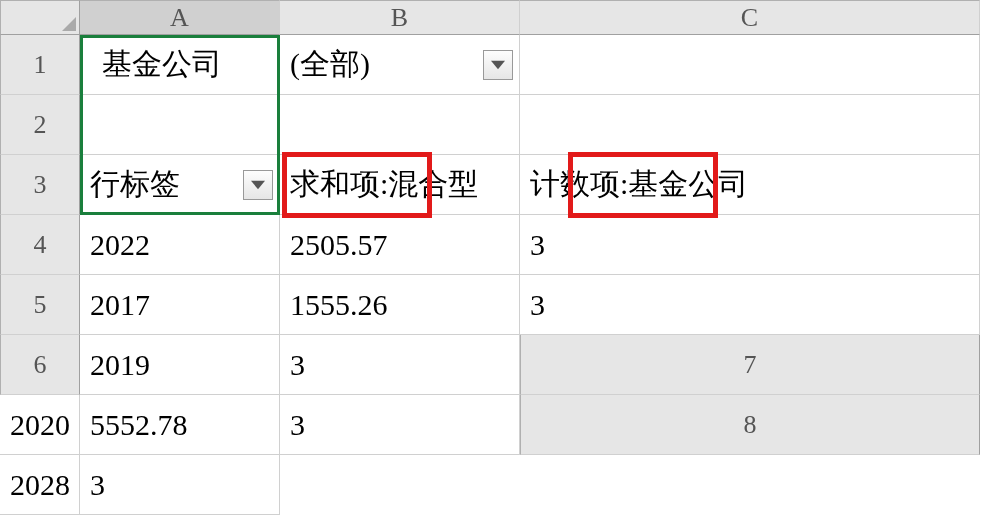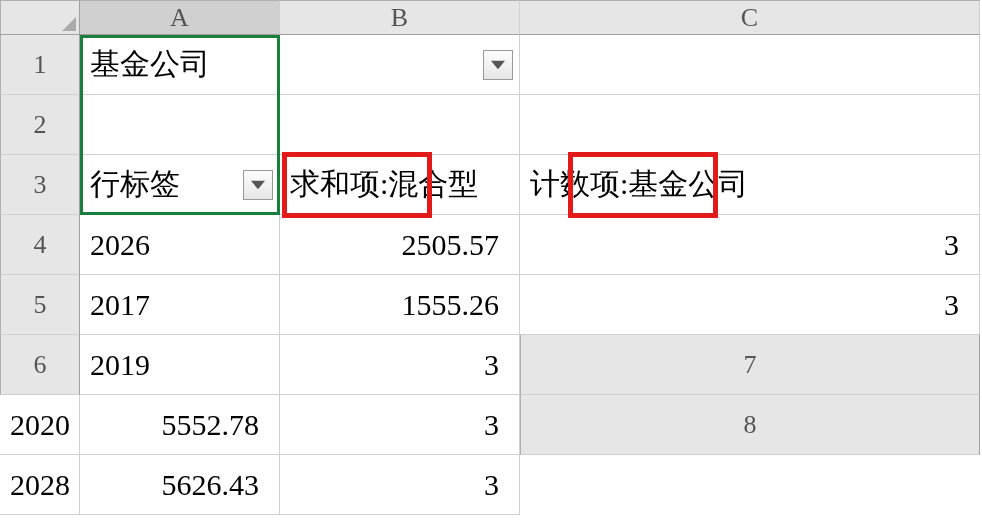--- a/index.html
+++ b/index.html
@@ -52,21 +52,21 @@
     position: relative;
   }
   .corner::after{
     content:"";
     position:absolute;
     right:3px; bottom:3px;
     width:0;height:0;
     border-left:14px solid transparent;
     border-bottom:14px solid #aaa;
   }
-  .num-right { justify-content: flex-end; padding-right: 20px; }
+  .num-right { justify-content: flex-start; padding-right: 20px; }
   .filter-btn {
     position: absolute;
     right: 6px;
     top: 50%;
     transform: translateY(-50%);
     width: 30px;
     height: 30px;
     border: 1px solid #999;
     background: linear-gradient(#fdfdfd,#e6e6e6);
     display: flex;
@@ -77,38 +77,39 @@
   .col-A-sel { background: #d0d0d0; }
   .red-box {
     position: absolute;
     border: 5px solid #e21a1a;
     pointer-events: none;
     z-index: 10;
   }
   .overflow-text{
     white-space: nowrap;
     position: absolute;
-    left: 10px;
+    left: 22px;
   }
 </style>
 </head>
 <body>
 
 <div class="sheet">
 
   <div class="cell corner"></div>
   <div class="cell colhdr col-A-sel">A</div>
   <div class="cell colhdr">B</div>
   <div class="cell colhdr">C</div>
 
   <div class="cell rowhdr">1</div>
   <div class="cell">
     <span class="overflow-text">基金公司</span>
   </div>
   <div class="cell">
+    <span>(全部)</span>
     <div class="filter-btn">
       <svg viewBox="0 0 10 6">
           <path d="M0 0 L10 0 L5 6 Z" fill="#555"></path>
         </svg>
     </div>
   </div>
   <div class="cell"></div>
 
   <div class="cell rowhdr">2</div>
   <div class="cell"></div>
@@ -126,21 +127,21 @@
   </div>
   <div class="cell">
     <span>求和项:混合型</span>
   </div>
   <div class="cell">
     <span>计数项:基金公司</span>
   </div>
 
   <div class="cell rowhdr">4</div>
   <div class="cell">
-      <span>2026</span>
+      <span>2022</span>
     </div>
   <div class="cell num-right">
       <span>2505.57</span>
     </div>
   <div class="cell num-right">
       <span>3</span>
     </div>
 
   <div class="cell rowhdr">5</div>
   <div class="cell">
@@ -170,23 +171,20 @@
     </div>
   <div class="cell num-right">
       <span>3</span>
     </div>
 
   <div class="cell rowhdr">8</div>
   <div class="cell">
       <span>2028</span>
     </div>
   <div class="cell num-right">
-      <span>5626.43</span>
-    </div>
-  <div class="cell num-right">
       <span>3</span>
     </div>
 
 </div>
 
 <div style="position:absolute; left:80px; top:35px; width:200px; height:180px; border:3px solid #1a7f3c; pointer-events:none;"></div>
 
 <div class="red-box" style="left:282px; top:152px; width:150px; height:66px;"></div>
 <div class="red-box" style="left:568px; top:152px; width:150px; height:66px;"></div>
 

